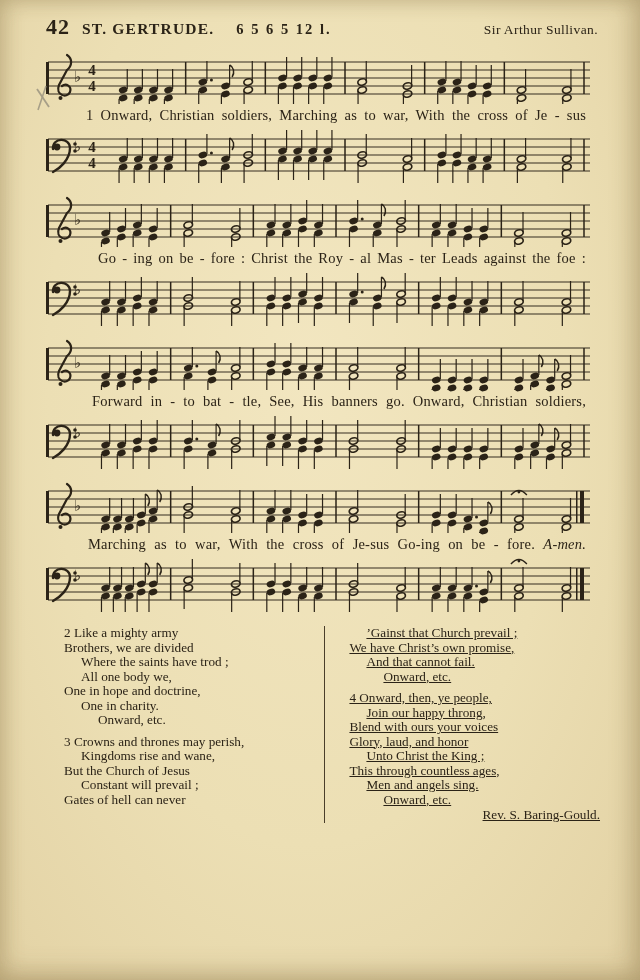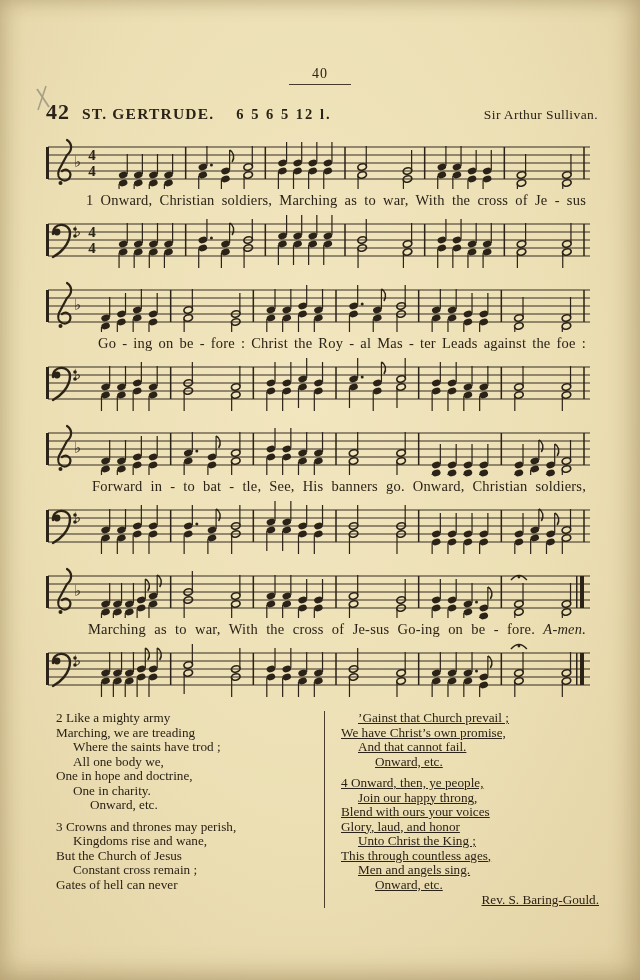--- a/index.html
+++ b/index.html
@@ -21,21 +21,21 @@
   .spacer{flex:1;}
   .composer{font-size:13.5px;letter-spacing:.4px;}
   #systems{margin:6px 0 0 40px;width:560px;}
   .system{margin-bottom:4px;}
   .staff{display:block;width:558px;height:60px;}
   .lyric{width:552px;font-size:14.5px;line-height:17px;height:17px;margin:1px 0;
          text-align:justify;text-align-last:justify;padding-right:6px;box-sizing:border-box;
          letter-spacing:.2px;}
   .amen{font-style:italic;}
   .verses{display:flex;margin:12px 0 0 56px;width:548px;font-size:13.2px;line-height:14.5px;}
-  .vcol{box-sizing:border-box;}
+  .vcol{box-sizing:border-box;margin-left:8px;}
   .vcol-left{width:266px;}
   .vcol-right{width:276px;padding-left:14px;text-decoration:underline;}
   .vdivider{width:1px;background:#4a3e2a;margin:0 2px;}
   .vline{white-space:nowrap;}
   .ind0{padding-left:0;}
   .ind1{padding-left:17px;}
   .ind2{padding-left:34px;}
   .vgap{height:7px;}
   .attribution{text-align:right;padding-right:4px;margin-top:1px;font-size:13.2px;}
   text{user-select:none;}
@@ -43,24 +43,20 @@
 </head>
 <body>
 
 <div class="page">
 
   <svg class="pencil-x" width="20" height="28">
     <line x1="4" y1="5" x2="16" y2="23" stroke="#97907e" stroke-width="1.8"></line>
     <line x1="13" y1="2" x2="5" y2="26" stroke="#97907e" stroke-width="1.6"></line>
   </svg>
 
-  <div class="pagenum-wrap">
-    <div class="pagenum">40</div>
-    <div class="pagenum-rule"></div>
-  </div>
 
   <div class="title-row">
     <span class="hymn-no">42</span>
     <span class="hymn-title">ST. GERTRUDE.</span>
     <span class="hymn-meter">6 5 6 5 12 l.</span>
     <span class="spacer"></span>
     <span class="composer">Sir Arthur Sullivan.</span>
   </div>
 
   <div id="systems">
@@ -879,31 +875,31 @@
           <ellipse cx="526.4266666666667" cy="42" rx="4.4" ry="3.1" transform="rotate(-18 526.4266666666667 42)" fill="none" stroke="#2b2317" stroke-width="1.7"></ellipse>
           <line x1="530.5266666666668" y1="33" x2="530.5266666666668" y2="13" stroke="#2b2317" stroke-width="1.2"></line>
           <line x1="522.3266666666667" y1="43" x2="522.3266666666667" y2="58" stroke="#2b2317" stroke-width="1.2"></line>
         </svg>
   </div>
 </div>
 
   <div class="verses">
     <div class="vcol vcol-left" id="verse-left">
         <div class="vline ind0">2 Like a mighty army</div>
-        <div class="vline ind0">Marching, we are treading</div>
+        <div class="vline ind0">Brothers, we are divided</div>
         <div class="vline ind1">Where the saints have trod ;</div>
         <div class="vline ind1">All one body we,</div>
         <div class="vline ind0">One in hope and doctrine,</div>
         <div class="vline ind1">One in charity.</div>
         <div class="vline ind2">Onward, etc.</div>
         <div class="vgap"></div>
         <div class="vline ind0">3 Crowns and thrones may perish,</div>
         <div class="vline ind1">Kingdoms rise and wane,</div>
         <div class="vline ind0">But the Church of Jesus</div>
-        <div class="vline ind1">Constant cross remain ;</div>
+        <div class="vline ind1">Constant will prevail ;</div>
         <div class="vline ind0">Gates of hell can never</div>
       </div>
     <div class="vdivider"></div>
     <div class="vcol vcol-right">
       <div id="verse-right">
           <div class="vline ind1">’Gainst that Church prevail ;</div>
           <div class="vline ind0">We have Christ’s own promise,</div>
           <div class="vline ind1">And that cannot fail.</div>
           <div class="vline ind2">Onward, etc.</div>
           <div class="vgap"></div>

